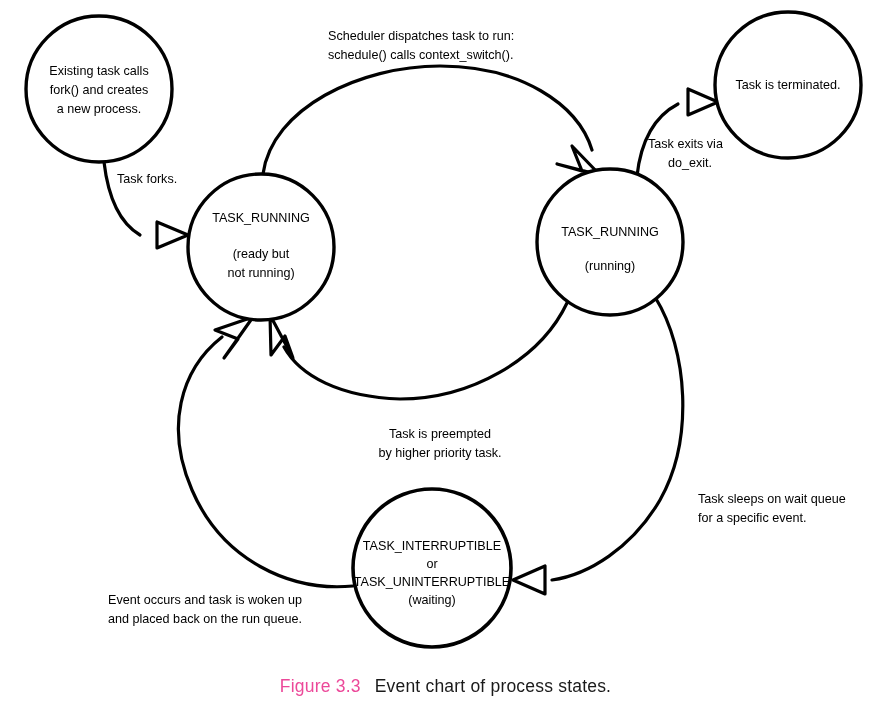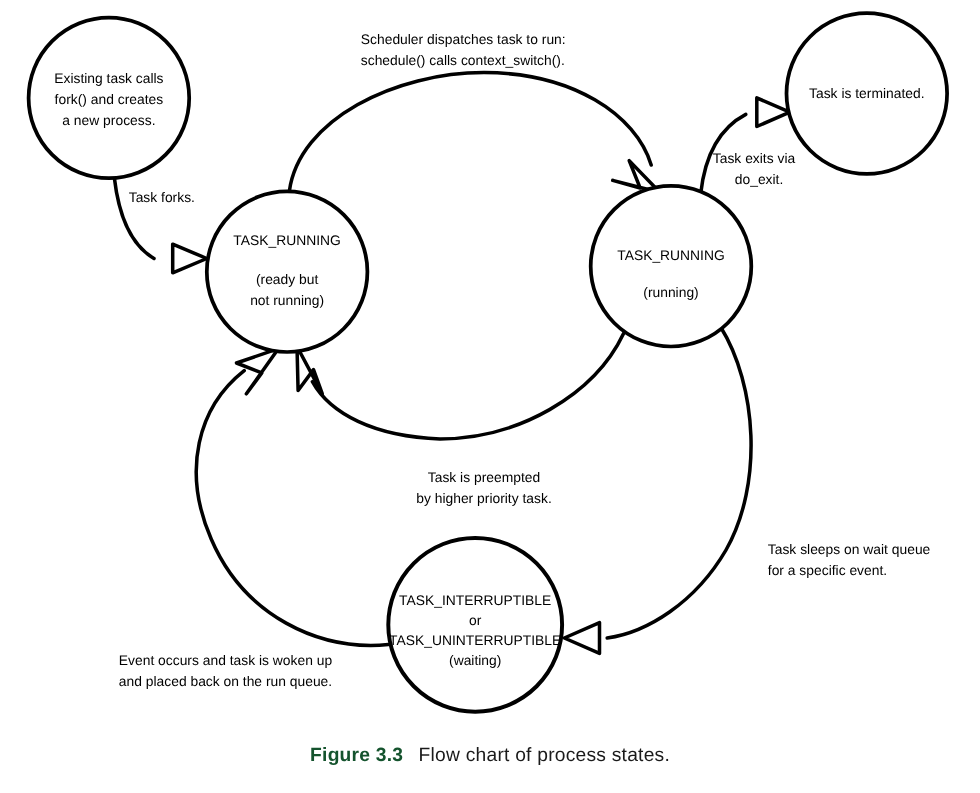--- a/index.html
+++ b/index.html
@@ -50,22 +50,21 @@
     left: 0;
     top: 676px;
     width: 891px;
     text-align: center;
     font-family: "Liberation Sans", sans-serif;
     font-size: 17.5px;
     letter-spacing: 0.2px;
     white-space: nowrap;
   }
   .caption-figno {
-    color: #14532d;
-    font-weight: bold;
+    color: #ec4899;
   }
   .caption-text {
     color: #1a1a1a;
     margin-left: 14px;
   }
 </style>
 </head>
 <body>
 
 <div id="figure-root">
@@ -136,16 +135,16 @@
 
     <text class="edge-label anchor-start" x="698" y="500">Task sleeps on wait queue</text>
     <text class="edge-label anchor-start" x="698" y="519">for a specific event.</text>
 
     <text class="edge-label anchor-start" x="108" y="601">Event occurs and task is woken up</text>
     <text class="edge-label anchor-start" x="108" y="620">and placed back on the run queue.</text>
 
   </svg>
 
   <div class="caption-row">
-    <span class="caption-figno">Figure 3.3</span><span class="caption-text">Flow chart of process states.</span>
+    <span class="caption-figno">Figure 3.3</span><span class="caption-text">Event chart of process states.</span>
   </div>
 
 </div>
 
 </body></html>

